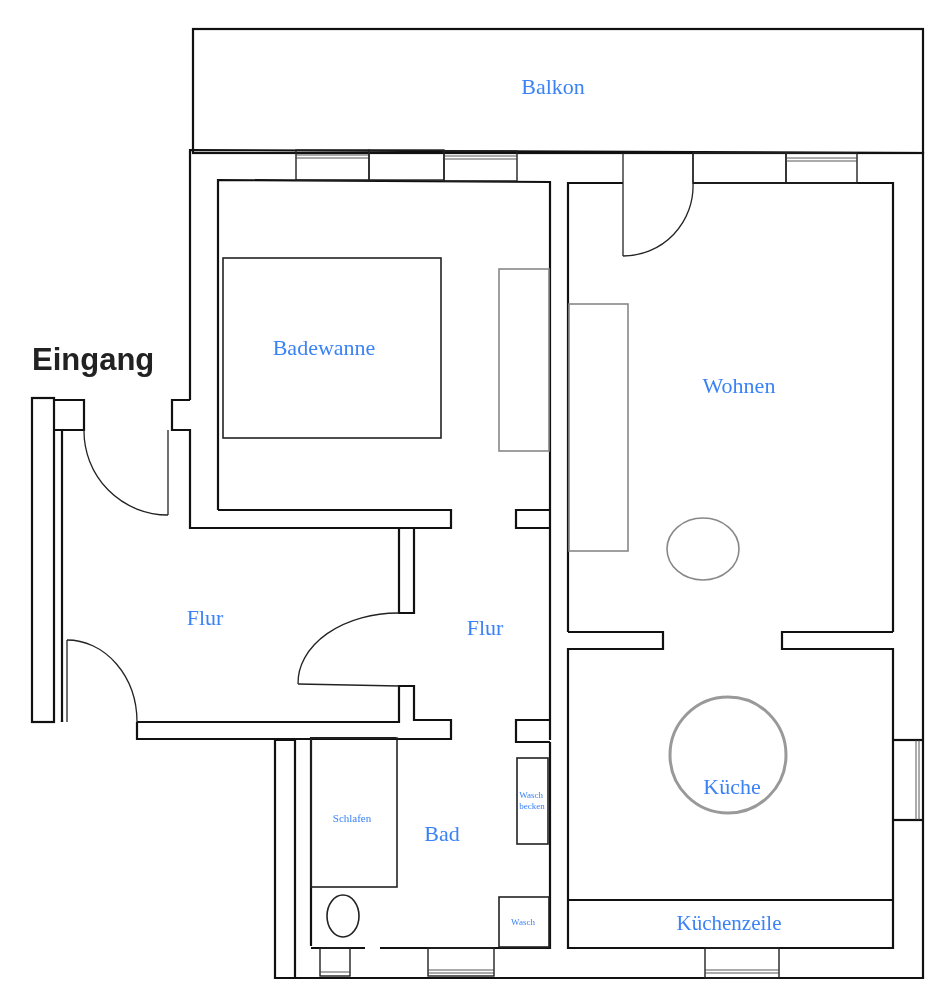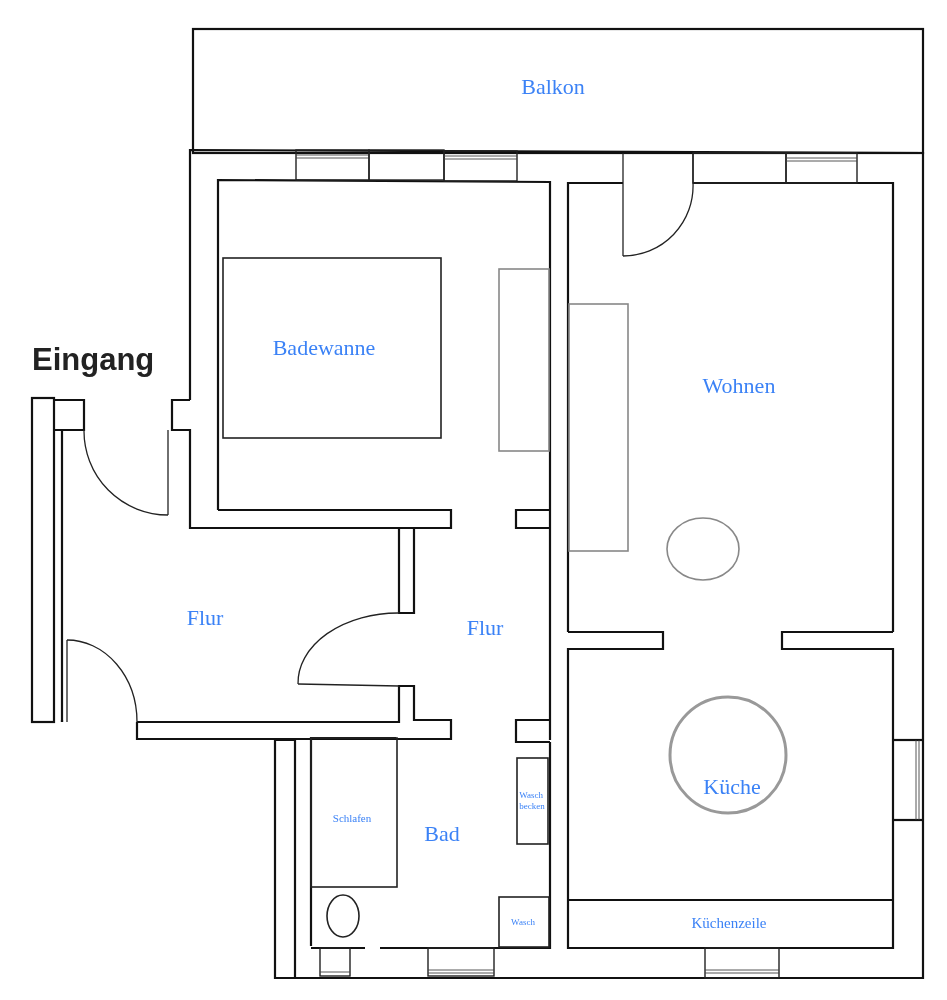--- a/index.html
+++ b/index.html
@@ -122,19 +122,19 @@
 </svg>
 
 <div class="lbl lbl-lg" style="left:553px; top:87px;">Balkon</div>
 <div class="lbl lbl-entry" style="left:32px; top:342px;">Eingang</div>
 <div class="lbl lbl-lg" style="left:324px; top:348px;">Badewanne</div>
 <div class="lbl lbl-lg" style="left:739px; top:386px;">Wohnen</div>
 <div class="lbl lbl-lg" style="left:205px; top:618px;">Flur</div>
 <div class="lbl lbl-lg" style="left:485px; top:628px;">Flur</div>
 <div class="lbl lbl-lg" style="left:442px; top:834px;">Bad</div>
 <div class="lbl lbl-lg" style="left:732px; top:787px;">Küche</div>
-<div class="lbl lbl-md" style="left:729px; top:923px; font-size:15px;">Küchenzeile</div>
+<div class="lbl lbl-md" style="left:729px; top:923px; font-size:21px;">Küchenzeile</div>
 <div class="lbl lbl-sm" style="left:352px; top:818px;">Schlafen</div>
 <div class="lbl lbl-xs" style="left:532px; top:801px;">
   <div>Wasch</div>
   <div>becken</div>
 </div>
 <div class="lbl lbl-xs" style="left:523px; top:922px;">Wasch</div>
 
 </body></html>

